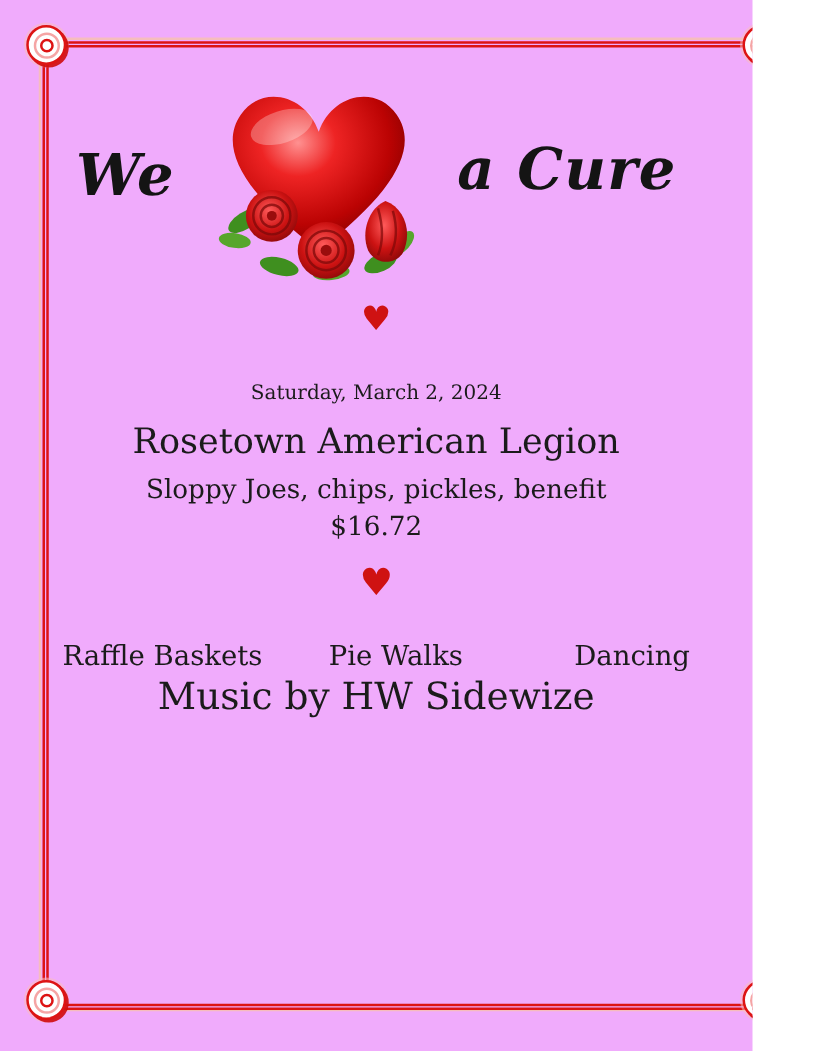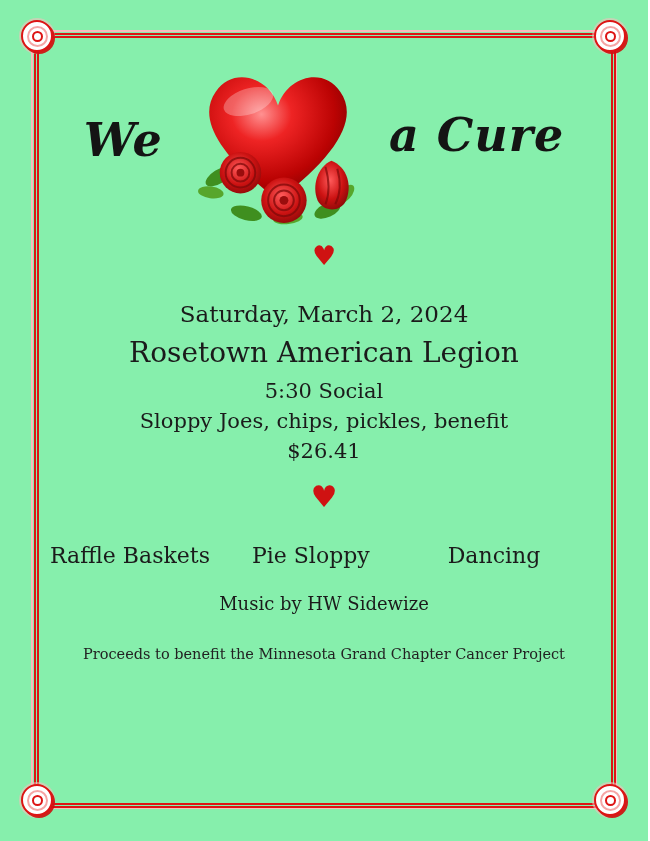--- a/index.html
+++ b/index.html
@@ -1,17 +1,17 @@
 <!DOCTYPE html>
 <html><head>
 <meta charset="utf-8">
 <style>
   html,body{margin:0;padding:0;background:#ffffff;}
   .flyer{
-    position:relative;width:648px;height:841px;background:#86efac;
+    position:relative;width:602px;height:841px;background:#f0abfc;
     font-family:"DejaVu Serif", serif;color:#1b1b1b;overflow:hidden;text-decoration:underline;
   }
   
   .pale-rect{
     position:absolute;left:31px;top:30px;width:582px;height:775px;
     border:2px solid #f6bdbd;pointer-events:none;
   }
   .main-rect{
     position:absolute;left:34px;top:33px;width:572px;height:765px;
     border:5px double #dd1414;pointer-events:none;
@@ -41,30 +41,30 @@
     font-size:46px;letter-spacing:1px;color:#141414;white-space:nowrap;
   }
   .script.we{margin-right:26px;margin-top:-10px;}
   .script.cure{margin-left:22px;margin-top:-20px;}
   .heart-art{width:178px;height:166px;flex:0 0 auto;}
   .intro{margin-top:12px;font-size:20px;line-height:30px;}
   .intro sup{font-size:0.62em;vertical-align:super;line-height:0;}
   .mini-heart{display:block;line-height:1;color:#cf1212;}
   .mini-heart.first{margin-top:12px;font-size:27px;}
   .mini-heart.second{margin-top:16px;font-size:30px;}
-  .date-line{margin-top:30px;font-size:23px;line-height:30px;}
+  .date-line{margin-top:30px;font-size:16px;line-height:30px;}
   .venue-block{margin-top:8px;font-size:28px;line-height:31px;}
   .schedule-block{margin-top:8px;font-size:21px;line-height:30px;}
   .activities-row{
     margin-top:30px;font-size:22px;line-height:28px;
-    display:flex;justify-content:flex-start;white-space:nowrap;
+    display:flex;justify-content:space-between;white-space:nowrap;
   }
   .activities-row .act2{margin-left:42px;}
   .activities-row .act3{margin-left:78px;}
-  .music-line{margin-top:18px;font-size:18px;line-height:32px;}
+  .music-line{margin-top:2px;font-size:30px;line-height:32px;}
   .footer-note{margin-top:24px;font-size:14.5px;line-height:20px;color:#222;}
 </style>
 </head>
 <body>
 
 <div class="flyer">
 
   <div class="pale-rect"></div>
   <div class="main-rect"></div>
 
@@ -145,30 +145,28 @@
     </div>
 
     <span class="mini-heart first">♥</span>
 
     <div class="date-line">Saturday, March 2, 2024</div>
     <div class="venue-block">
       <div>Rosetown American Legion</div>
     </div>
 
     <div class="schedule-block">
-      <div>5:30 Social</div>
       <div>Sloppy Joes, chips, pickles, benefit</div>
-      <div>$26.41</div>
+      <div>$16.72</div>
     </div>
 
     <span class="mini-heart second">♥</span>
 
     <div class="activities-row">
       <span class="act1">Raffle Baskets</span>
-      <span class="act2">Pie Sloppy</span>
+      <span class="act2">Pie Walks</span>
       <span class="act3">Dancing</span>
     </div>
     <div class="music-line">Music by HW Sidewize</div>
 
-    <div class="footer-note">Proceeds to benefit the Minnesota Grand Chapter Cancer Project</div>
 
   </div>
 </div>
 
 </body></html>

